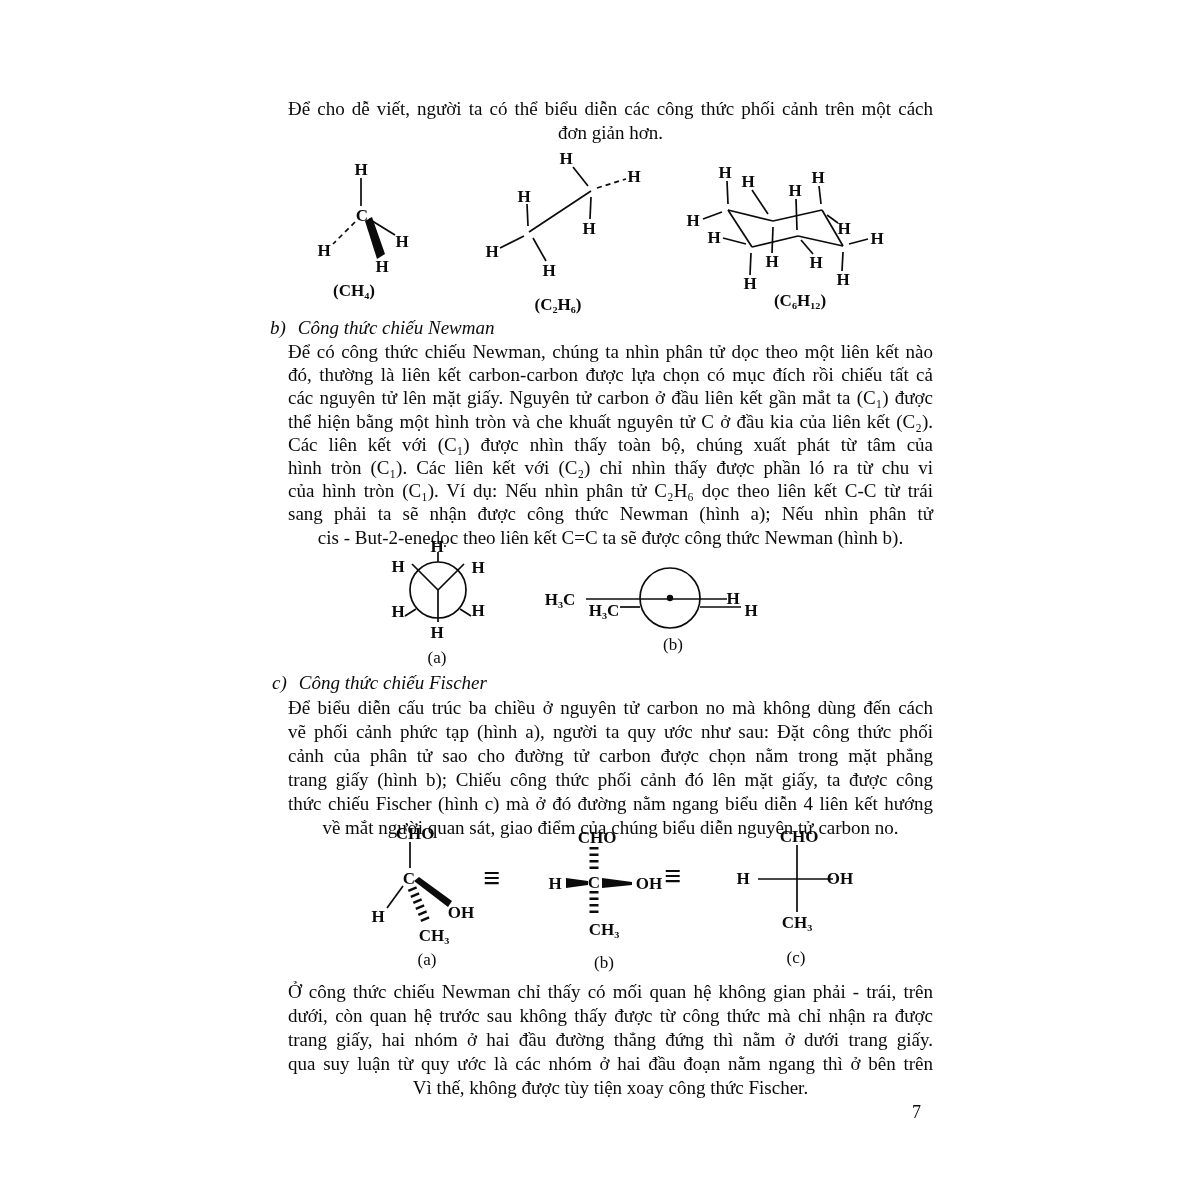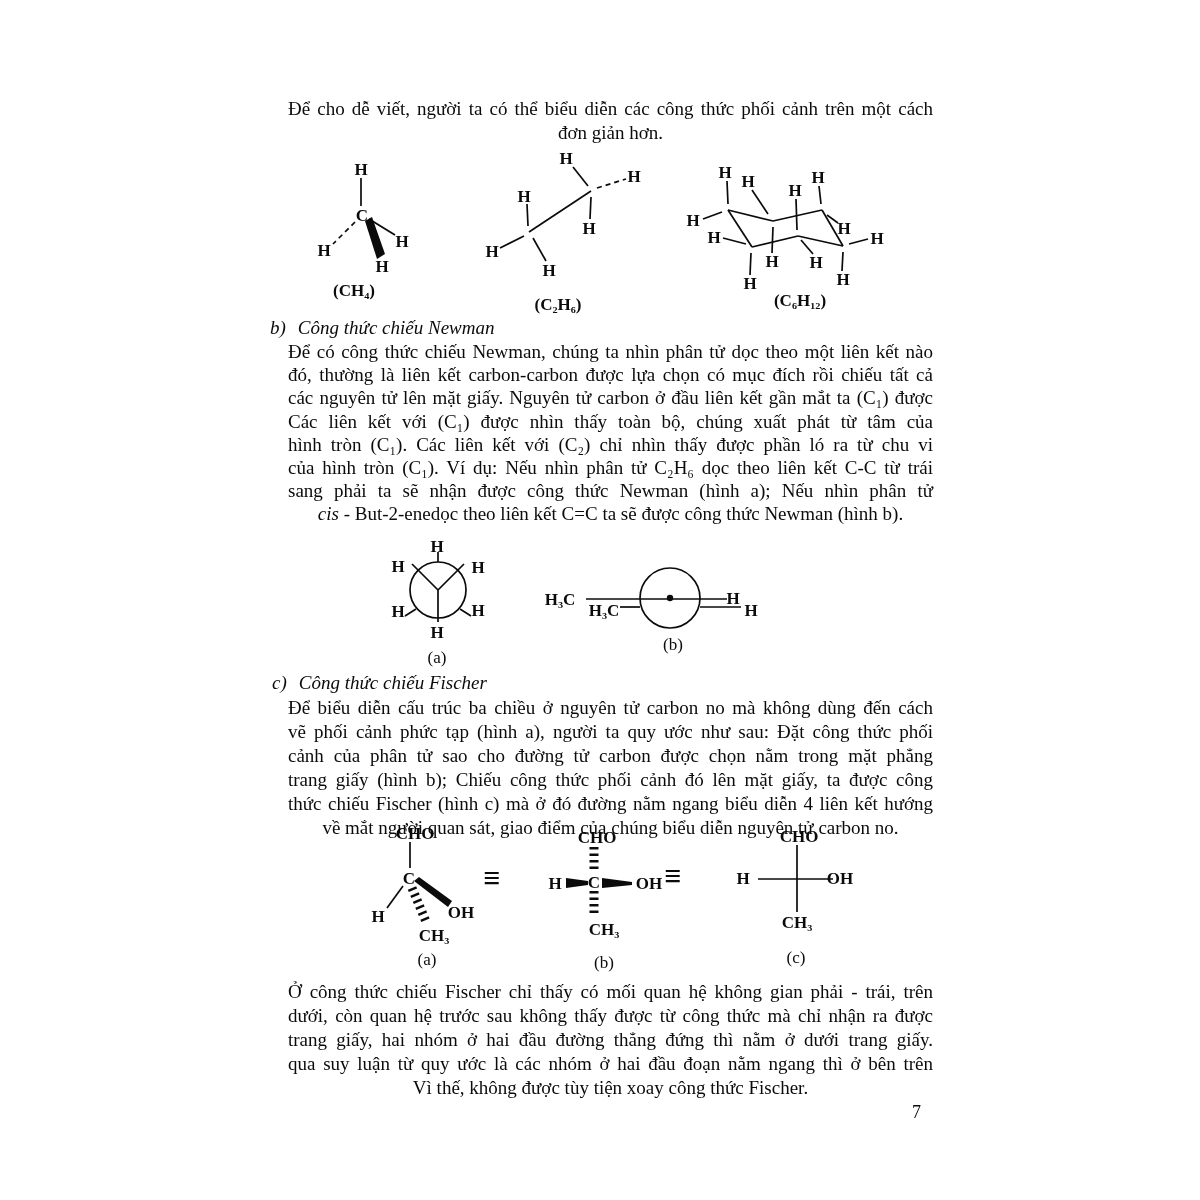--- a/index.html
+++ b/index.html
@@ -3,21 +3,21 @@
 <meta charset="utf-8">
 <style>
   html,body{margin:0;padding:0;background:#fff;}
   .page{position:relative;width:1112px;height:1200px;background:#ffffff;overflow:hidden;
         font-family:"Liberation Serif","DejaVu Serif",serif;color:#0b0b0b;}
   .para{position:absolute;width:645px;font-size:19px;line-height:24px;}
   .para .jl{text-align:justify;text-align-last:justify;}
   .para .ll{text-align:center;}
   .heading{position:absolute;font-size:19px;font-style:italic;white-space:nowrap;}
   .heading .htext{margin-left:12px;}
-  .it{font-style:italic;}
+  .it{}
   #diagram-layer{position:absolute;left:0;top:0;width:1200px;height:1200px;}
   .dl{position:absolute;transform:translate(-50%,-50%);white-space:nowrap;
       font-size:17px;line-height:17px;}
   .dl.atom{font-weight:bold;}
   .dl.formula{font-weight:bold;font-size:17px;}
   .dl.caption{font-size:17px;}
   .dl.equiv{font-size:30px;font-weight:bold;letter-spacing:0;}
   .pageno{position:absolute;font-size:18px;}
   svg.art{position:absolute;left:0;top:0;pointer-events:none;}
 </style>
@@ -172,20 +172,21 @@
     </div>
 
   <div class="heading" style="left:270px;top:317px;">
     <span class="hlabel">b)</span><span class="htext">Công thức chiếu Newman</span>
   </div>
 
   <div class="para" style="left:288px;top:340px;line-height:23.2px;">
     <div class="jl">Để có công thức chiếu Newman, chúng ta nhìn phân tử dọc theo một liên kết nào</div>
     <div class="jl">đó, thường là liên kết carbon-carbon được lựa chọn có mục đích rồi chiếu tất cả</div>
     <div class="jl">các nguyên tử lên mặt giấy. Nguyên tử carbon ở đầu liên kết gần mắt ta (C₁) được</div>
+    <div class="jl">thể hiện bằng một hình tròn và che khuất nguyên tử C ở đầu kia của liên kết (C₂).</div>
     <div class="jl">Các liên kết với (C₁) được nhìn thấy toàn bộ, chúng xuất phát từ tâm của</div>
     <div class="jl">hình tròn (C₁). Các liên kết với (C₂) chỉ nhìn thấy được phần ló ra từ chu vi</div>
     <div class="jl">của hình tròn (C₁). Ví dụ: Nếu nhìn phân tử C₂H₆ dọc theo liên kết C-C từ trái</div>
     <div class="jl">sang phải ta sẽ nhận được công thức Newman (hình a); Nếu nhìn phân tử</div>
     <div class="ll"><span class="it">cis</span><span> - But-2-enedọc theo liên kết C=C ta sẽ được công thức Newman (hình b).</span></div>
   </div>
 
   <div class="heading" style="left:272px;top:672px;text-align:center;">
     <span class="hlabel">c)</span><span class="htext">Công thức chiếu Fischer</span>
   </div>
@@ -193,21 +194,21 @@
   <div class="para" style="left:288px;top:696px;">
     <div class="jl">Để biểu diễn cấu trúc ba chiều ở nguyên tử carbon no mà không dùng đến cách</div>
     <div class="jl">vẽ phối cảnh phức tạp (hình a), người ta quy ước như sau: Đặt công thức phối</div>
     <div class="jl">cảnh của phân tử sao cho đường tử carbon được chọn nằm trong mặt phẳng</div>
     <div class="jl">trang giấy (hình b); Chiếu công thức phối cảnh đó lên mặt giấy, ta được công</div>
     <div class="jl">thức chiếu Fischer (hình c) mà ở đó đường nằm ngang biểu diễn 4 liên kết hướng</div>
     <div class="ll">về mắt người quan sát, giao điểm của chúng biểu diễn nguyên tử carbon no.</div>
   </div>
 
   <div class="para" style="left:288px;top:980px;">
-    <div class="jl">Ở công thức chiếu Fischer chỉ thấy có mối quan hệ không gian phải - trái, trên</div>
+    <div class="jl">Ở công thức chiếu Newman chỉ thấy có mối quan hệ không gian phải - trái, trên</div>
     <div class="jl">dưới, còn quan hệ trước sau không thấy được từ công thức mà chỉ nhận ra được</div>
     <div class="jl">trang giấy, hai nhóm ở hai đầu đường thẳng đứng thì nằm ở dưới trang giấy.</div>
     <div class="jl">qua suy luận từ quy ước là các nhóm ở hai đầu đoạn nằm ngang thì ở bên trên</div>
     <div class="ll">Vì thế, không được tùy tiện xoay công thức Fischer.</div>
   </div>
 
   <div class="pageno" style="left:912px;top:1102px;">7</div>
 
 </div>
 

